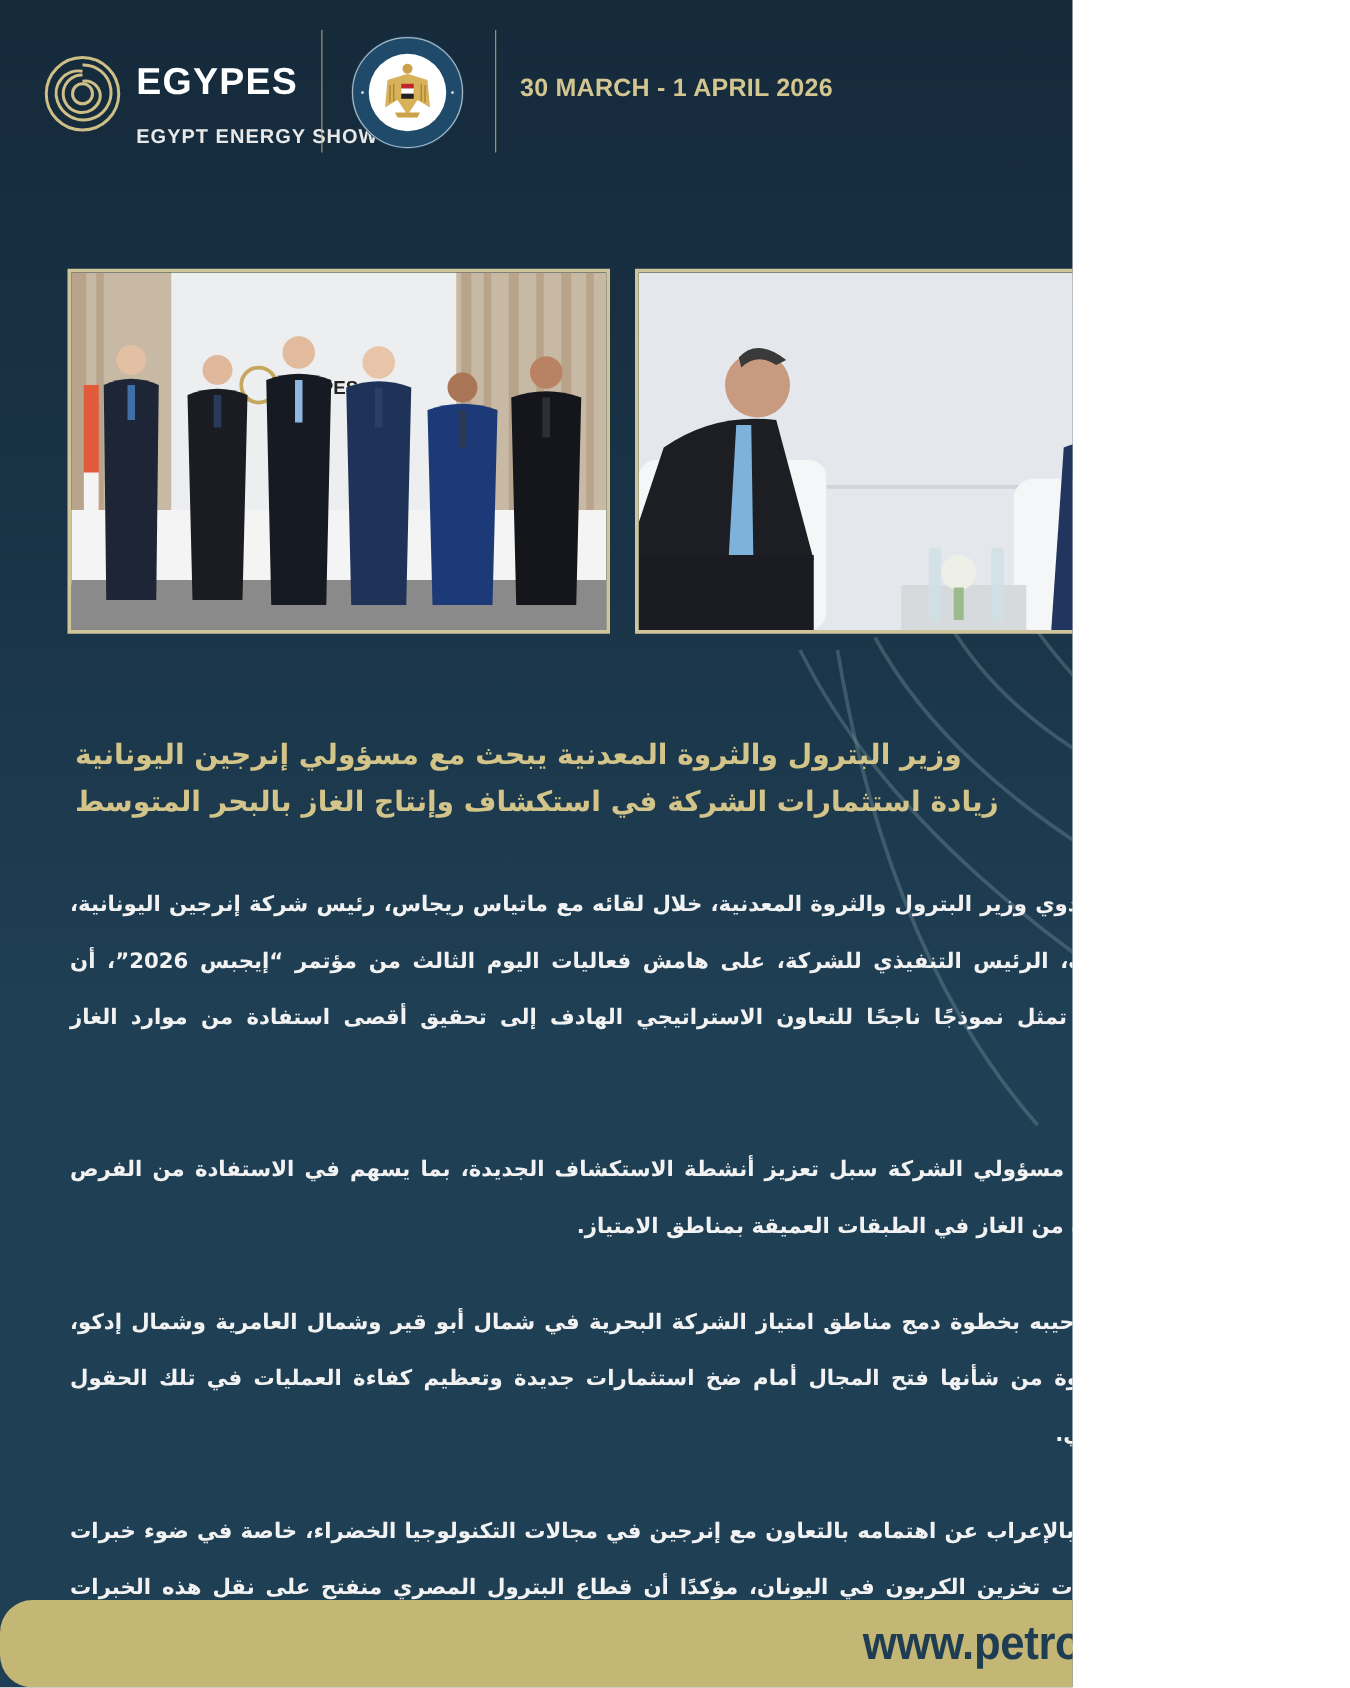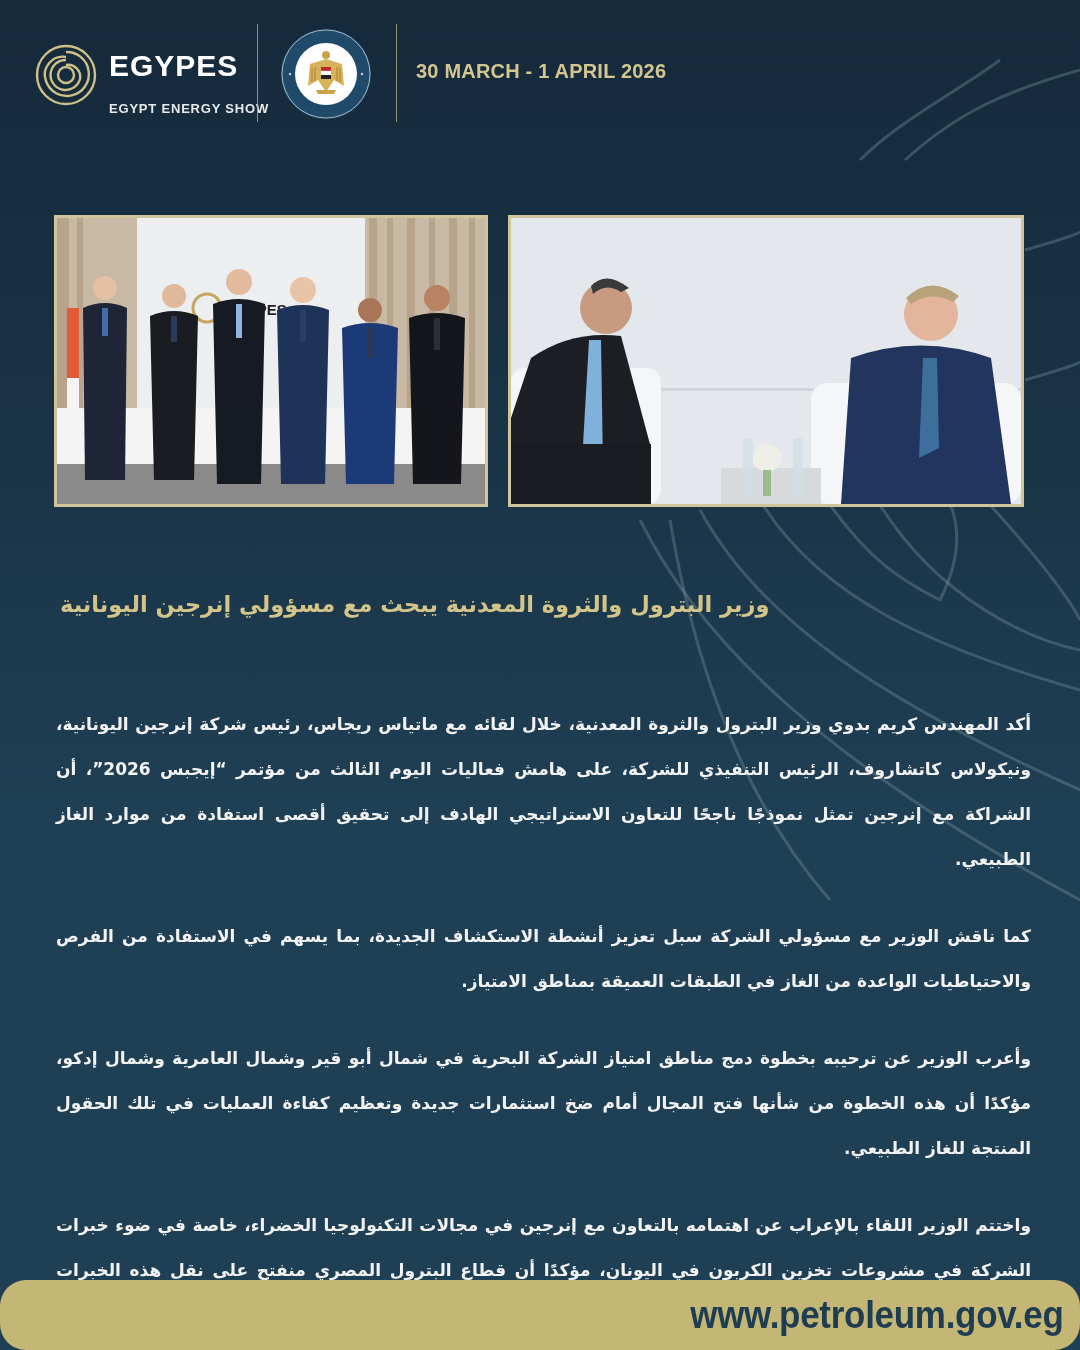--- a/index.html
+++ b/index.html
@@ -1,39 +1,39 @@
 <!DOCTYPE html>
 <html><head>
 <meta charset="utf-8">
 <style>
   html, body { margin: 0; padding: 0; }
   body {
     width: 1080px; height: 1350px; overflow: hidden;
     font-family: "DejaVu Sans", sans-serif;
   }
   .page {
-    position: relative; width: 1080px; height: 1350px; overflow: hidden;
+    position: relative; width: 858px; height: 1350px; overflow: hidden;
     background: linear-gradient(180deg, #152a3b 0%, #1a3447 35%, #1f3f54 60%, #1f3f54 100%);
     text-decoration: underline;
   }
   
   .arcs { position: absolute; left: 0; top: 0; width: 1080px; height: 1280px; pointer-events: none; }
 
   
   .header { position: absolute; left: 0; top: 0; width: 1080px; height: 150px; }
   .egypes-logo { position: absolute; left: 34px; top: 43px; width: 64px; height: 64px; }
   .egypes-title {
     position: absolute; left: 109px; top: 49px;
     font-family: "Liberation Sans", sans-serif; font-weight: 700;
     font-size: 30px; letter-spacing: 1px; color: #ffffff; line-height: 34px;
   }
   .egypes-sub {
     position: absolute; left: 109px; top: 101px;
     font-family: "Liberation Sans", sans-serif; font-weight: 700;
-    font-size: 13px; letter-spacing: 0.8px; color: #e8e8e8;
+    font-size: 16px; letter-spacing: 0.8px; color: #e8e8e8;
   }
   .vdiv { position: absolute; top: 24px; width: 1px; height: 98px; background: #b9ad7c; opacity: 0.8; }
   .ministry-seal { position: absolute; left: 280px; top: 28px; width: 92px; height: 92px; }
   .event-date {
     position: absolute; left: 416px; top: 60px;
     font-family: "Liberation Sans", sans-serif; font-weight: 700;
     font-size: 20px; color: #d4c690; letter-spacing: 0.2px;
   }
 
   
@@ -219,20 +219,21 @@
 
       <circle cx="420" cy="96" r="27" fill="#e3b59c"></circle>
       <path d="M395 80 Q420 56 448 78 L442 84 Q420 72 400 86 Z" fill="#b8a27a"></path>
       <path d="M340 140 Q410 115 480 140 L500 286 L330 286 Z" fill="#22355e"></path>
       <path d="M412 140 L426 140 L428 230 L408 240 Z" fill="#3e6e9c"></path>
     </svg>
   </div>
 
   <div class="headline">
     <div>وزير البترول والثروة المعدنية يبحث مع مسؤولي إنرجين اليونانية</div>
+    <div>زيادة استثمارات الشركة في استكشاف وإنتاج الغاز بالبحر المتوسط</div>
   </div>
 
   <div class="body-text">
     <p>أكد المهندس كريم بدوي وزير البترول والثروة المعدنية، خلال لقائه مع ماتياس ريجاس، رئيس شركة إنرجين اليونانية، ونيكولاس كاتشاروف، الرئيس التنفيذي للشركة، على هامش فعاليات اليوم الثالث من مؤتمر “إيجبس 2026”، أن الشراكة مع إنرجين تمثل نموذجًا ناجحًا للتعاون الاستراتيجي الهادف إلى تحقيق أقصى استفادة من موارد الغاز الطبيعي.</p>
     <p>كما ناقش الوزير مع مسؤولي الشركة سبل تعزيز أنشطة الاستكشاف الجديدة، بما يسهم في الاستفادة من الفرص والاحتياطيات الواعدة من الغاز في الطبقات العميقة بمناطق الامتياز.</p>
     <p>وأعرب الوزير عن ترحيبه بخطوة دمج مناطق امتياز الشركة البحرية في شمال أبو قير وشمال العامرية وشمال إدكو، مؤكدًا أن هذه الخطوة من شأنها فتح المجال أمام ضخ استثمارات جديدة وتعظيم كفاءة العمليات في تلك الحقول المنتجة للغاز الطبيعي.</p>
     <p>واختتم الوزير اللقاء بالإعراب عن اهتمامه بالتعاون مع إنرجين في مجالات التكنولوجيا الخضراء، خاصة في ضوء خبرات الشركة في مشروعات تخزين الكربون في اليونان، مؤكدًا أن قطاع البترول المصري منفتح على نقل هذه الخبرات وتطبيقها محليًا، بما يتماشى مع جهود خفض الانبعاثات والتحول نحو طاقة أكثر استدامة.</p>
   </div>
 
   <footer class="footer">

